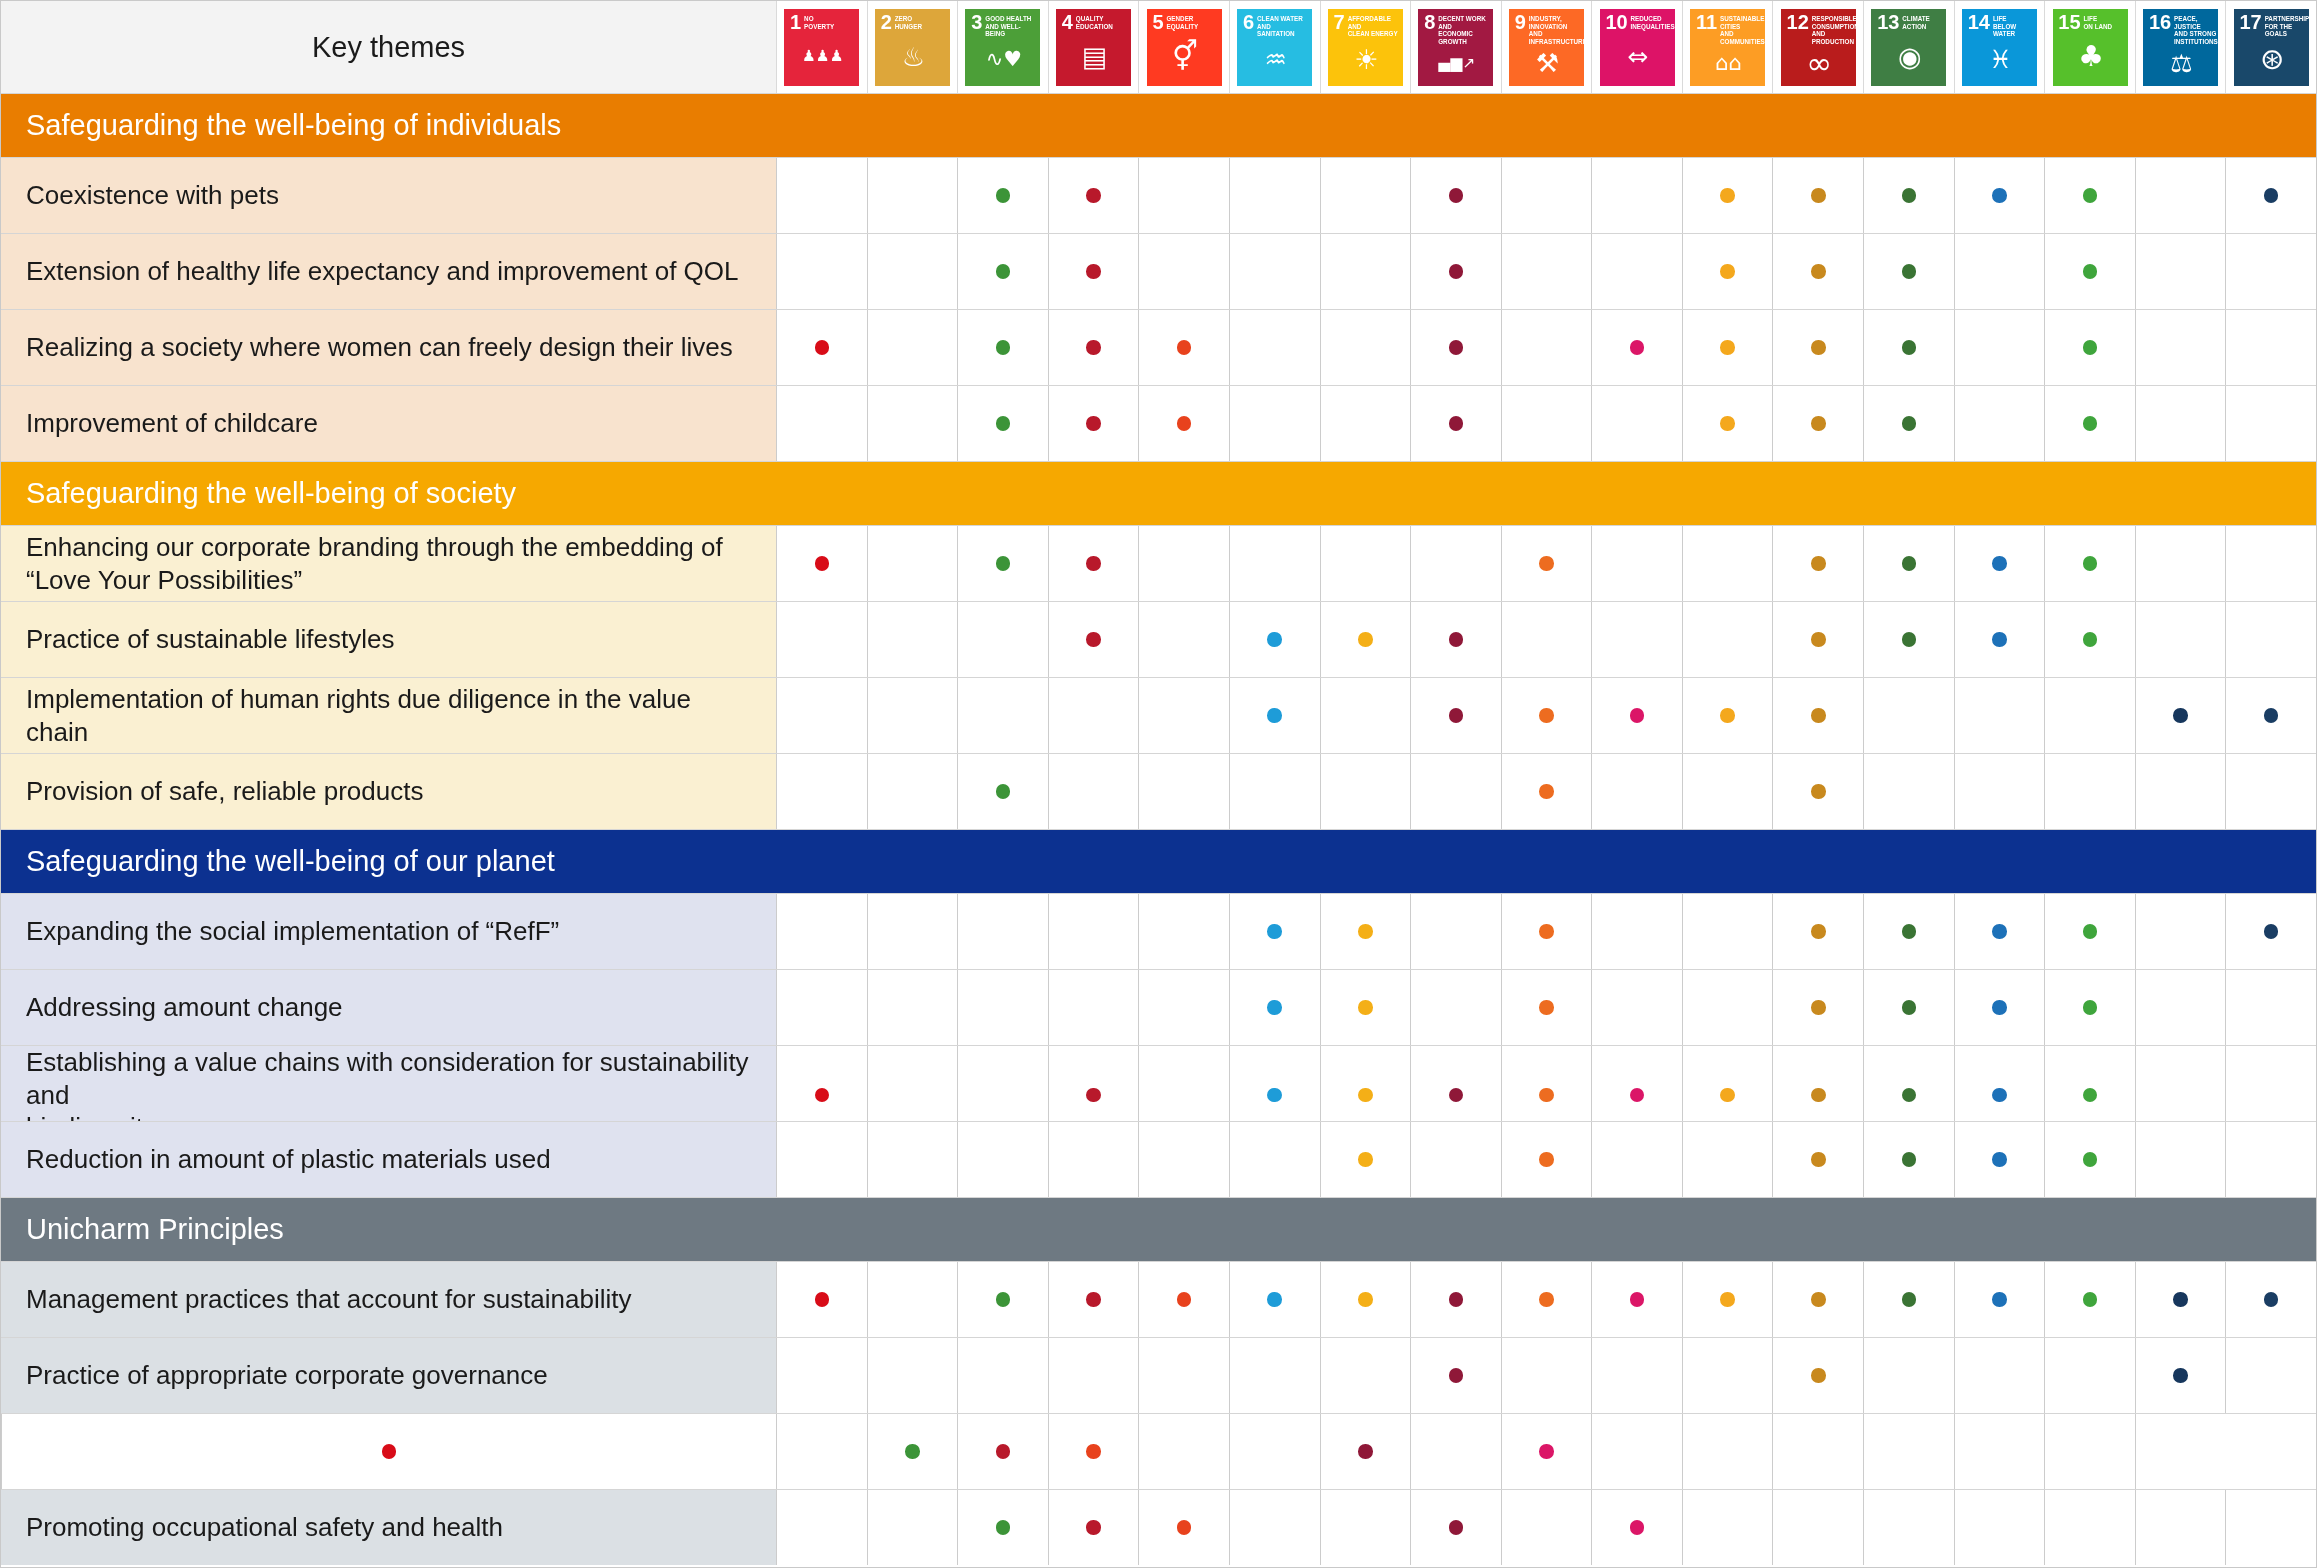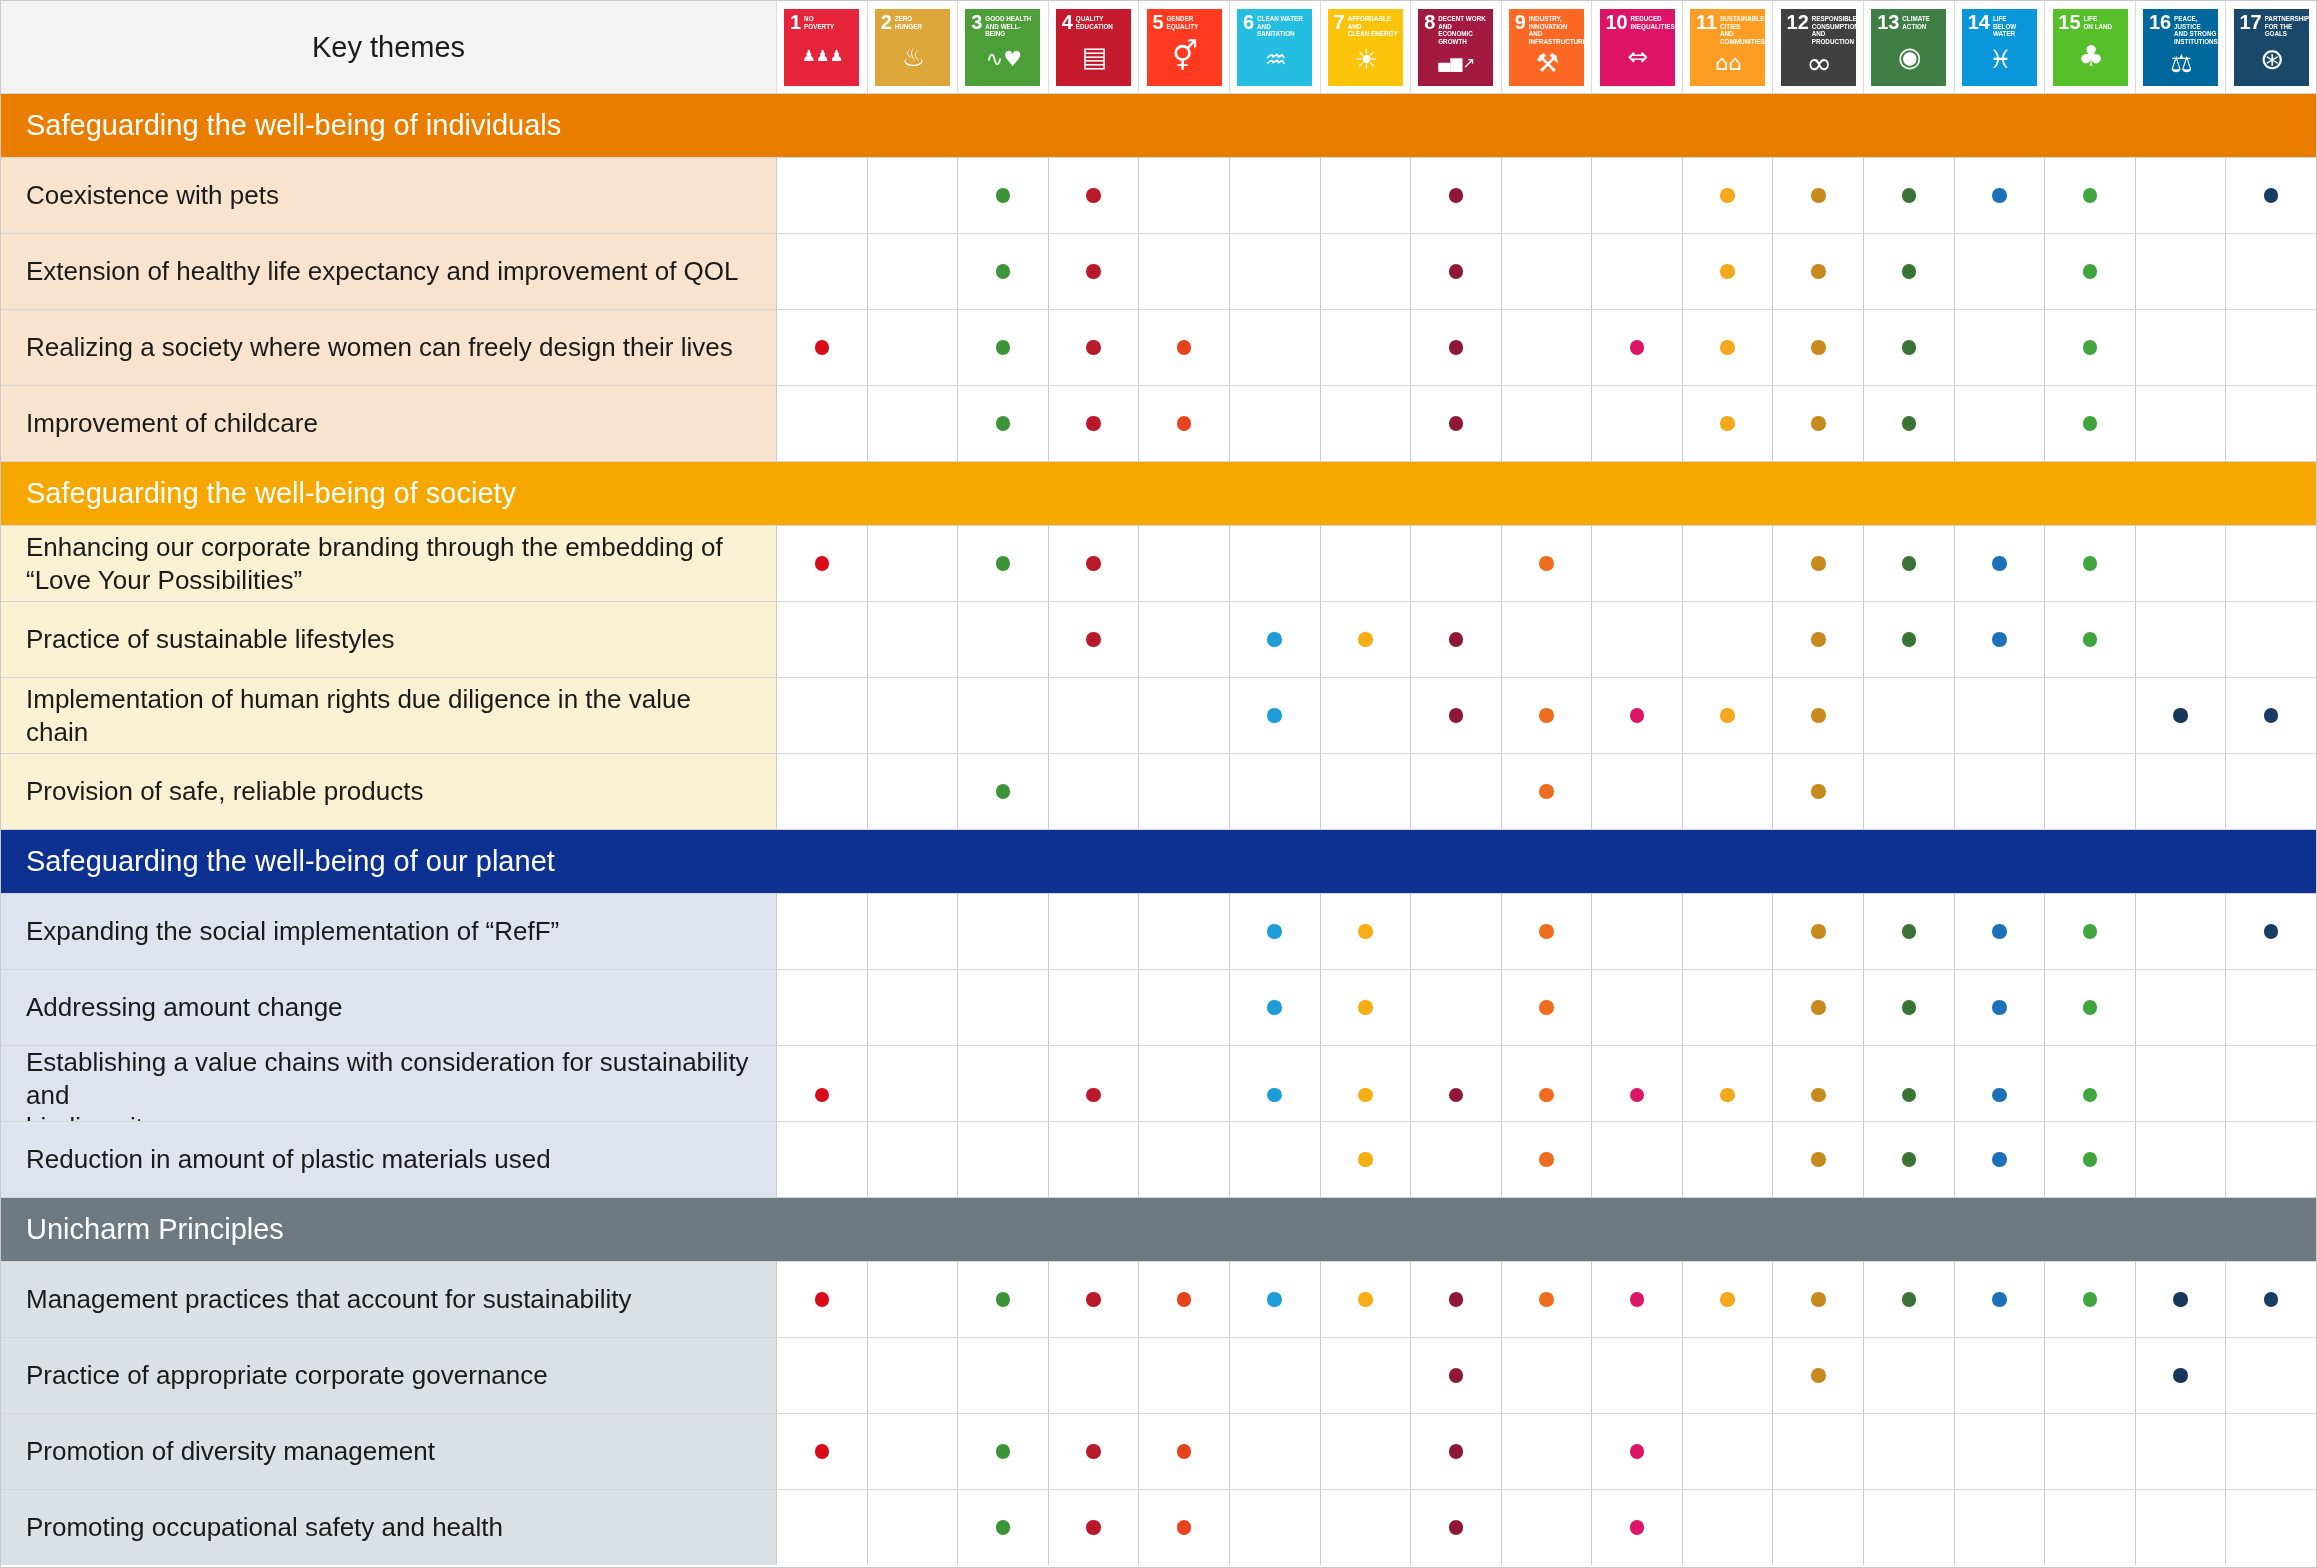--- a/index.html
+++ b/index.html
@@ -133,21 +133,21 @@
         <div class="sdg-tile" style="background: rgb(253, 157, 36);">
           <div class="tile-top">
             <div class="tile-num">11</div>
             <div class="tile-title">SUSTAINABLE CITIES
 AND COMMUNITIES</div>
           </div>
           <div class="tile-glyph" style="font-size: 21px;">⌂⌂</div>
         </div>
       </div>
       <div class="icon-cell">
-        <div class="sdg-tile" style="background: #404040;">
+        <div class="sdg-tile" style="background: #b91c1c;">
           <div class="tile-top">
             <div class="tile-num">12</div>
             <div class="tile-title">RESPONSIBLE
 CONSUMPTION
 AND PRODUCTION</div>
           </div>
           <div class="tile-glyph" style="font-size: 31px;">∞</div>
         </div>
       </div>
       <div class="icon-cell">
@@ -709,21 +709,20 @@
       </div>
       <div class="dot-cell"></div>
       <div class="dot-cell"></div>
       <div class="dot-cell"></div>
       <div class="dot-cell">
         <div class="dot" style="background: rgb(23, 55, 93);"></div>
       </div>
       <div class="dot-cell"></div>
     </div>
     <div class="grid-row theme-row">
-      <div class="label-cell" style="background: rgb(219, 224, 228);">Promotion of diversity management</div>
       <div class="dot-cell">
         <div class="dot" style="background: rgb(216, 12, 24);"></div>
       </div>
       <div class="dot-cell"></div>
       <div class="dot-cell">
         <div class="dot" style="background: rgb(60, 148, 56);"></div>
       </div>
       <div class="dot-cell">
         <div class="dot" style="background: rgb(184, 25, 43);"></div>
       </div>

